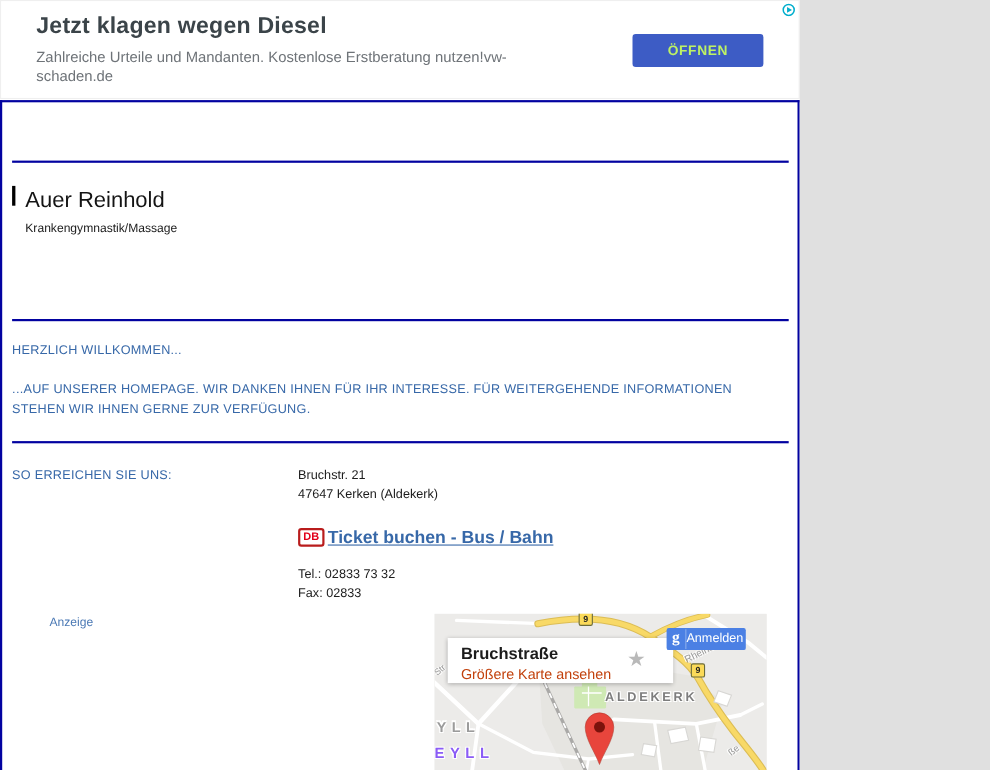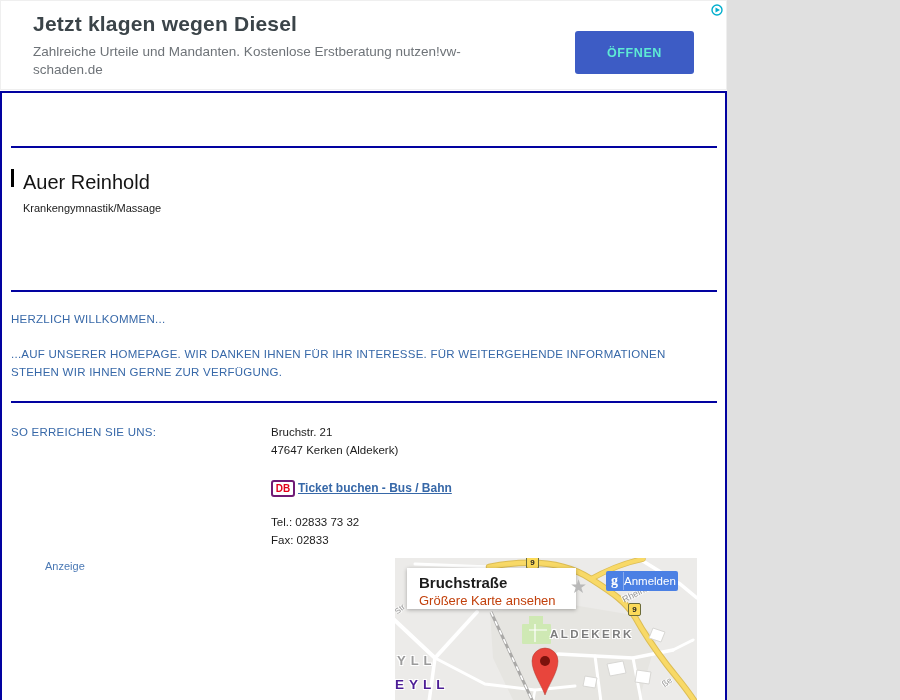--- a/index.html
+++ b/index.html
@@ -5,50 +5,50 @@
   html,body{margin:0;padding:0;background:#fff;}
   .page{position:relative;width:900px;height:700px;overflow:hidden;background:#ffffff;
         font-family:"Liberation Sans",sans-serif;}
   .abs{position:absolute;}
   .nowrap{white-space:nowrap;}
 
   
   .ad{left:0;top:0;width:727px;height:90px;background:#fff;border:1px solid #efefef;box-sizing:border-box;}
   .ad-headline{left:32px;top:11px;font-size:21px;font-weight:bold;color:#3b4449;letter-spacing:.2px;}
   .ad-body{left:32px;font-size:13.5px;color:#6e7378;}
-  .ad-cta{left:574px;top:30px;width:119px;height:43px;background:#3d5cc5;border-radius:3px;
-          color:#5eead4;font-size:12.5px;font-weight:bold;letter-spacing:.6px;
+  .ad-cta{left:574px;top:30px;width:119px;height:30px;background:#3d5cc5;border-radius:3px;
+          color:#bef264;font-size:12.5px;font-weight:bold;letter-spacing:.6px;
           display:flex;align-items:center;justify-content:center;cursor:pointer;}
   .adchoices{left:710px;top:1px;width:12px;height:12px;}
 
   
   .frame{left:0;top:91px;width:727px;height:609px;box-sizing:border-box;background:#fff;
          border:2px solid #0202a0;border-bottom:none;}
   .blue-caps{font-size:11.5px;color:#3768a8;letter-spacing:.25px;}
   .rule{height:2px;background:#0202a0;}
   .black-bar{left:11px;top:169px;width:3px;height:18px;background:#000;}
   .biz-name{left:23px;top:171px;font-size:20px;color:#141414;}
   .biz-sub{left:23px;top:202px;font-size:11px;color:#1a1a1a;}
   .black-txt{font-size:11.5px;color:#1c1c1c;}
-  .db-logo{left:271px;top:480px;width:20px;height:13px;border:2px solid #701a75;border-radius:3px;
+  .db-logo{left:271px;top:480px;width:20px;height:13px;border:2px solid #b91c1c;border-radius:3px;
            color:#e2001a;font-size:10px;font-weight:bold;text-align:center;line-height:13px;background:#fff;cursor:pointer;}
-  .ticket-link{left:298px;top:481px;font-size:12px;font-weight:bold;color:#3768a8;
+  .ticket-link{left:298px;top:481px;font-size:16px;font-weight:bold;color:#3768a8;
                text-decoration:underline;cursor:pointer;}
   .anzeige{left:45px;top:560px;font-size:11px;color:#4a78b4;}
 
   
   .map{left:395px;top:558px;width:302px;height:142px;overflow:hidden;background:#ecebe9;cursor:grab;}
   .map svg{position:absolute;left:0;top:0;}
   .map-label{position:absolute;color:#7d7d7d;font-weight:bold;
              text-shadow:1px 1px 0 #fff,-1px -1px 0 #fff,1px -1px 0 #fff,-1px 1px 0 #fff;z-index:4;}
   .street{position:absolute;color:#9a9a9a;font-size:9px;z-index:3;transform-origin:left center;
           text-shadow:1px 1px 0 #fff,-1px -1px 0 #fff;}
   .shield{position:absolute;width:11px;height:11px;background:#fbda59;border:1px solid #6b6b3a;
           border-radius:2px;color:#222;font-size:8px;font-weight:bold;text-align:center;line-height:11px;z-index:5;}
-  .info-card{position:absolute;left:12px;top:10px;width:169px;height:41px;background:#fff;
+  .info-card{position:absolute;left:12px;top:22px;width:205px;height:41px;background:#fff;
              box-shadow:0 1px 4px rgba(0,0,0,.3);z-index:10;}
   .card-title{position:absolute;left:12px;top:6px;font-size:15px;font-weight:bold;color:#1c1c1c;}
   .card-link{position:absolute;left:12px;top:25px;font-size:13px;color:#c2410c;cursor:pointer;}
   .save-star{position:absolute;left:163px;top:7px;font-size:19px;color:#b9b9b9;cursor:pointer;}
   .signin{position:absolute;left:211px;top:13px;width:72px;height:20px;background:#4b80e4;border-radius:2px;
           display:flex;align-items:center;z-index:12;cursor:pointer;}
   .signin .g{width:17px;text-align:center;color:#fff;font-family:"Liberation Serif",serif;
              font-size:14px;font-weight:bold;border-right:1px solid rgba(255,255,255,.35);line-height:18px;}
   .signin .lbl{flex:1;color:#fff;font-size:11.5px;}
 
@@ -146,21 +146,21 @@
 
     <div class="street" style="left:228px;top:37px;transform:rotate(-27deg);">Rheinstraße</div>
     <div class="street" style="left:1px;top:50px;font-size:8px;transform:rotate(-40deg);">Str</div>
     <div class="street" style="left:268px;top:122px;font-size:8.5px;transform:rotate(-38deg);">ße</div>
 
     <div class="shield" style="left:131px;top:-2px;">9</div>
     <div class="shield" style="left:233px;top:45px;">9</div>
 
     <div class="map-label nowrap" style="left:155px;top:70px;font-size:11.5px;letter-spacing:2.5px;">ALDEKERK</div>
     <div class="map-label nowrap" style="left:2px;top:95px;font-size:13px;letter-spacing:5px;color:#9b9b9b;">YLL</div>
-    <div class="map-label nowrap" style="left:0px;top:119px;font-size:13.5px;letter-spacing:5px;color:#4c1d95;text-align:center;">EYLL</div>
+    <div class="map-label nowrap" style="left:0px;top:119px;font-size:13.5px;letter-spacing:5px;color:#8b5cf6;text-align:center;">EYLL</div>
 
     <div class="info-card">
       <div class="card-title nowrap">Bruchstraße</div>
       <div class="card-link nowrap">Größere Karte ansehen</div>
       <div class="save-star">★</div>
     </div>
 
     <div class="signin">
       <span class="g">g</span>
       <span class="lbl">Anmelden</span>

